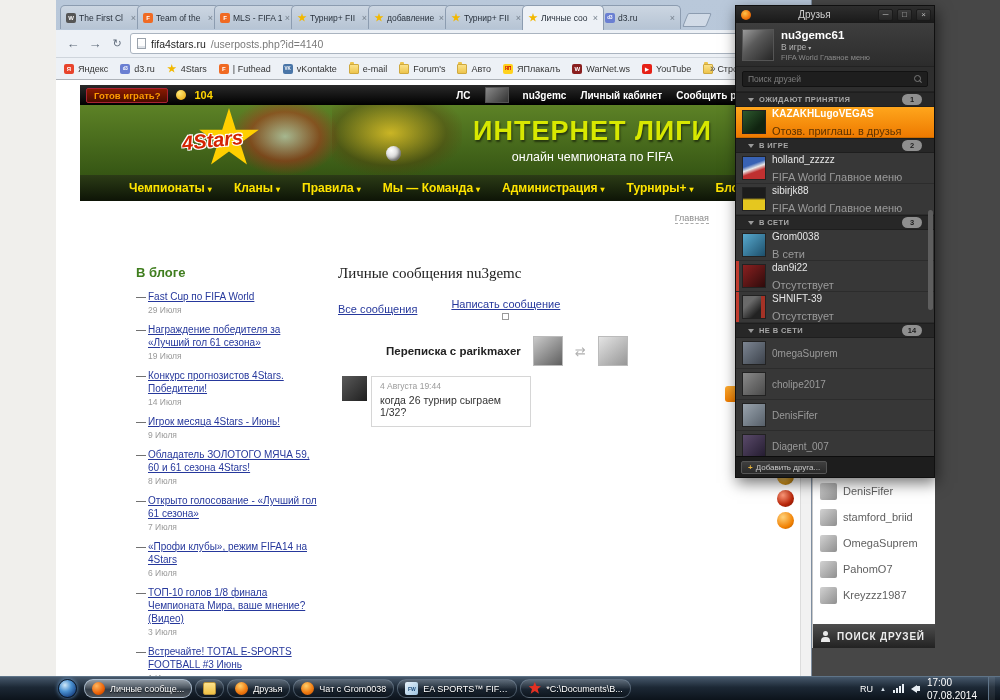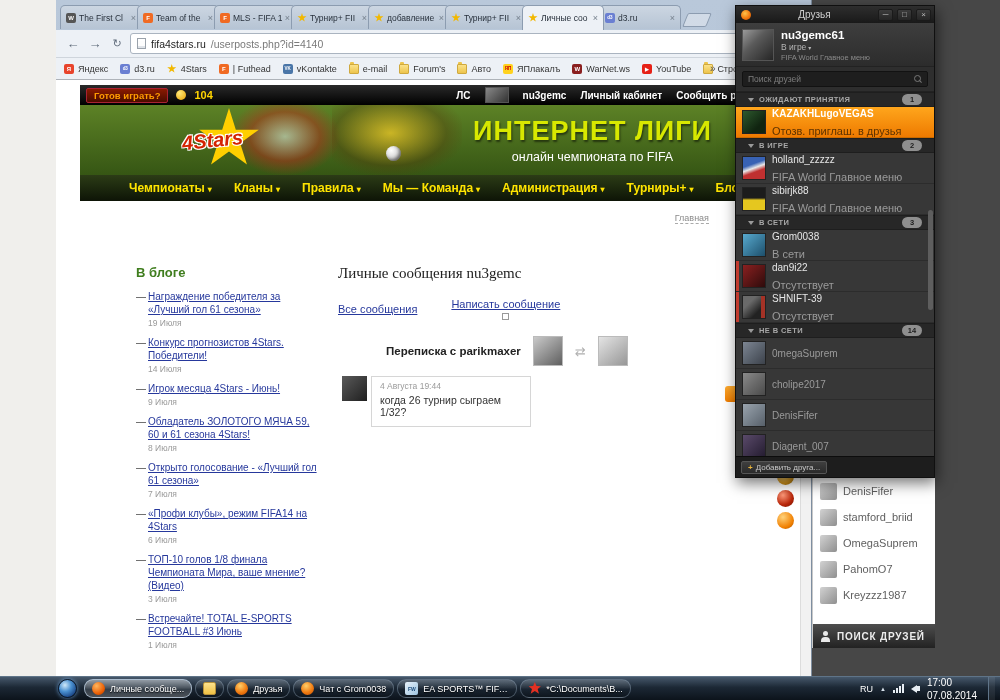--- a/index.html
+++ b/index.html
@@ -466,20 +466,24 @@
 
       <div class="content">
         <div class="breadcrumb-row">
           <span class="breadcrumb">Главная</span>
         </div>
         <div class="columns">
           <div class="sidebar">
             <div class="blog-title">В блоге</div>
             <div class="blog-list">
 
+                <div class="blog-item">
+                  <span class="blog-link">Fast Cup по FIFA World</span>
+                  <div class="blog-date">29 Июля</div>
+                </div>
 
                 <div class="blog-item">
                   <span class="blog-link">Награждение победителя за «Лучший гол 61 сезона»</span>
                   <div class="blog-date">19 Июля</div>
                 </div>
 
                 <div class="blog-item">
                   <span class="blog-link">Конкурс прогнозистов 4Stars. Победители!</span>
                   <div class="blog-date">14 Июля</div>
                 </div>

